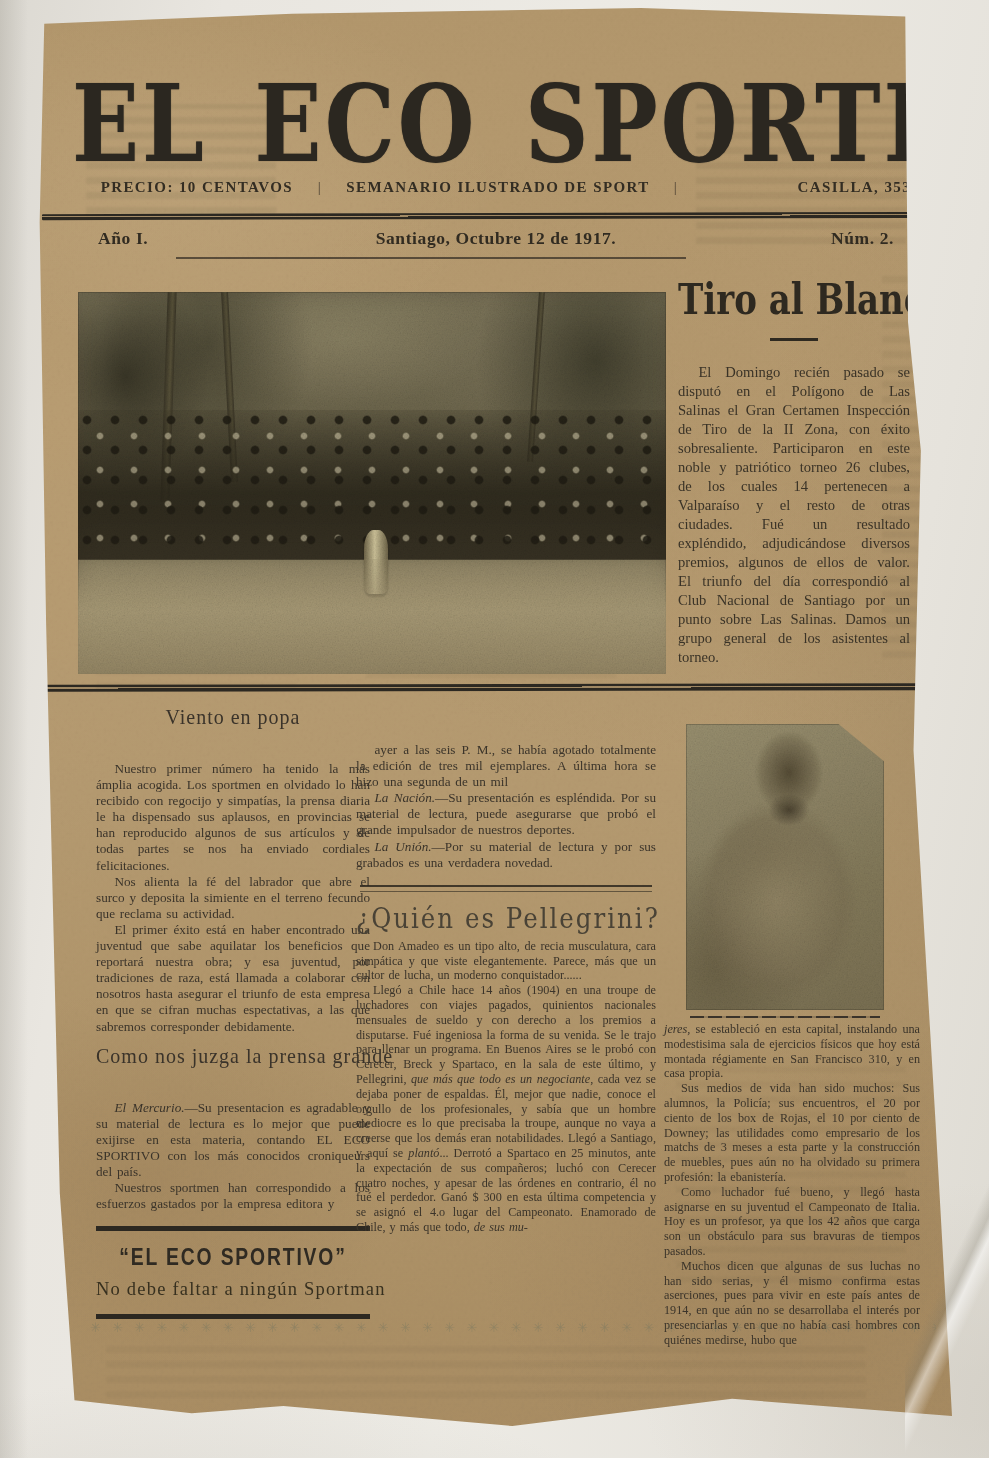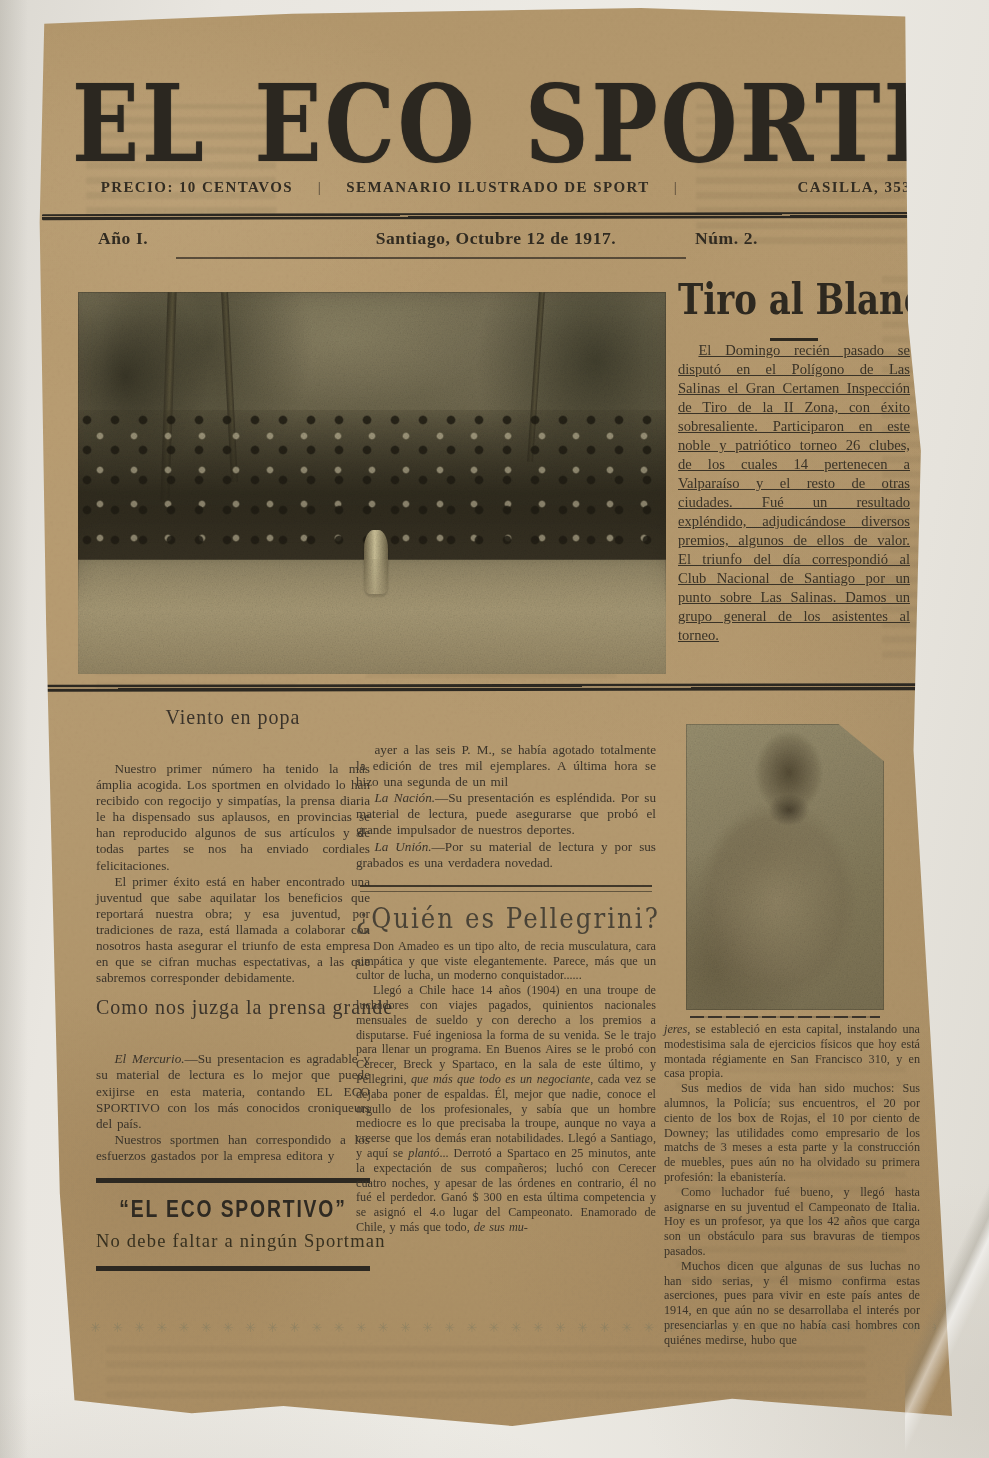--- a/index.html
+++ b/index.html
@@ -51,21 +51,21 @@
   .infobar .cell-r{flex:1.1;text-align:right;padding-right:6px;}
   .vbar{flex:0 0 auto;font-weight:400;opacity:.8;}
   .rule-heavy{position:absolute;background:linear-gradient(180deg,#2c2821 0 38%, rgba(44,40,33,.15) 38% 55%, #2c2821 55% 100%);border-radius:1px;}
   #rule-top{top:205px;left:6px;width:884px;height:6px;transform:rotate(-.15deg);}
   .dateline{
     position:absolute;top:220px;left:26px;width:864px;display:flex;align-items:baseline;
     font-weight:700;font-size:17.5px;color:#312b21;letter-spacing:.6px;
   }
   .dateline .dl-l{flex:1;text-align:left;padding-left:36px;}
   .dateline .dl-c{flex:2;text-align:center;}
-  .dateline .dl-r{flex:1;padding-right:32px;}
+  .dateline .dl-r{flex:1;text-align:right;padding-right:32px;}
   #rule-dateline{position:absolute;top:249px;left:140px;width:510px;height:2px;background:rgba(48,42,33,.7);}
 
   
   .photo-group{
     position:absolute;left:42px;top:284px;width:588px;height:382px;overflow:hidden;
     background:
       radial-gradient(120px 150px at 8% 22%, rgba(40,38,26,.75), transparent 70%),
       radial-gradient(150px 190px at 22% 14%, rgba(52,50,34,.6), transparent 70%),
       radial-gradient(170px 200px at 88% 18%, rgba(45,44,30,.7), transparent 70%),
       radial-gradient(120px 160px at 70% 10%, rgba(120,112,86,.5), transparent 70%),
@@ -91,21 +91,21 @@
     background:linear-gradient(90deg,#6e6448,#cfc49a 45%,#6e6448);box-shadow:0 3px 2px rgba(30,26,16,.5);}
 
   
   .col-tiro{position:absolute;left:642px;top:266px;width:232px;}
   .h-display{
     font-family:"DejaVu Serif", serif;font-weight:700;color:#2e2920;
     transform:scaleY(1.25);transform-origin:top center;text-align:center;
   }
   #tiro-title{font-size:34px;letter-spacing:0;white-space:nowrap;}
   .rule-short{width:48px;height:3px;background:#2e2920;margin:24px auto 0;}
-  .body-lg{font-size:14.6px;line-height:19px;text-align:justify;color:#3a3327;word-spacing:3px;text-decoration:underline;}
+  .body-lg{margin-top:22px;font-size:14.6px;line-height:19px;text-align:justify;color:#3a3327;word-spacing:3px;}
   .body-lg p, .body-md p, .body-sm p{margin:0;text-indent:1.4em;}
 
   
   #rule-main{top:676px;left:10px;width:888px;height:7px;transform:rotate(-.1deg);}
 
   
   .col-left{position:absolute;left:60px;top:696px;width:274px;}
   .col-mid{position:absolute;left:320px;top:700px;width:300px;}
   .col-rightb{position:absolute;left:628px;top:702px;width:256px;}
 
@@ -219,20 +219,21 @@
       <p>El Domingo recién pasado se disputó en el Polígono de Las Salinas el Gran Certamen Inspección de Tiro de la II Zona, con éxito sobresaliente. Participaron en este noble y patriótico torneo 26 clubes, de los cuales 14 pertenecen a Valparaíso y el resto de otras ciudades. Fué un resultado expléndido, adjudicándose diversos premios, algunos de ellos de valor. El triunfo del día correspondió al Club Nacional de Santiago por un punto sobre Las Salinas. Damos un grupo general de los asistentes al torneo.</p>
     </div>
   </div>
 
   <div class="rule-heavy" id="rule-main"></div>
 
   <div class="col-left">
     <div class="h-section">Viento en popa</div>
     <div class="body-md">
       <p>Nuestro primer número ha tenido la más ámplia acogida. Los sportmen en olvidado lo han recibido con regocijo y simpatías, la prensa diaria le ha dispensado sus aplausos, en provincias se han reproducido algunos de sus artículos y de todas partes se nos ha enviado cordiales felicitaciones.</p>
+      <p>Nos alienta la fé del labrador que abre el surco y deposita la simiente en el terreno fecundo que reclama su actividad.</p>
       <p>El primer éxito está en haber encontrado una juventud que sabe aquilatar los beneficios que reportará nuestra obra; y esa juventud, por tradiciones de raza, está llamada a colaborar con nosotros hasta asegurar el triunfo de esta empresa en que se cifran muchas espectativas, a las que sabremos corresponder debidamente.</p>
     </div>
     <div class="gap-sm"></div>
     <div class="h-section">Como nos juzga la prensa grande</div>
     <div class="body-md">
       <p><span class="lead-italic">El Mercurio.</span><span>—Su presentacion es agradable y su material de lectura es lo mejor que puede exijirse en esta materia, contando EL ECO SPORTIVO con los más conocidos croniqueurs del país.</span></p>
       <p>Nuestros sportmen han correspondido a los esfuerzos gastados por la empresa editora y</p>
     </div>
     <div class="promo">
       <div class="promo-title">“EL ECO SPORTIVO”</div>

